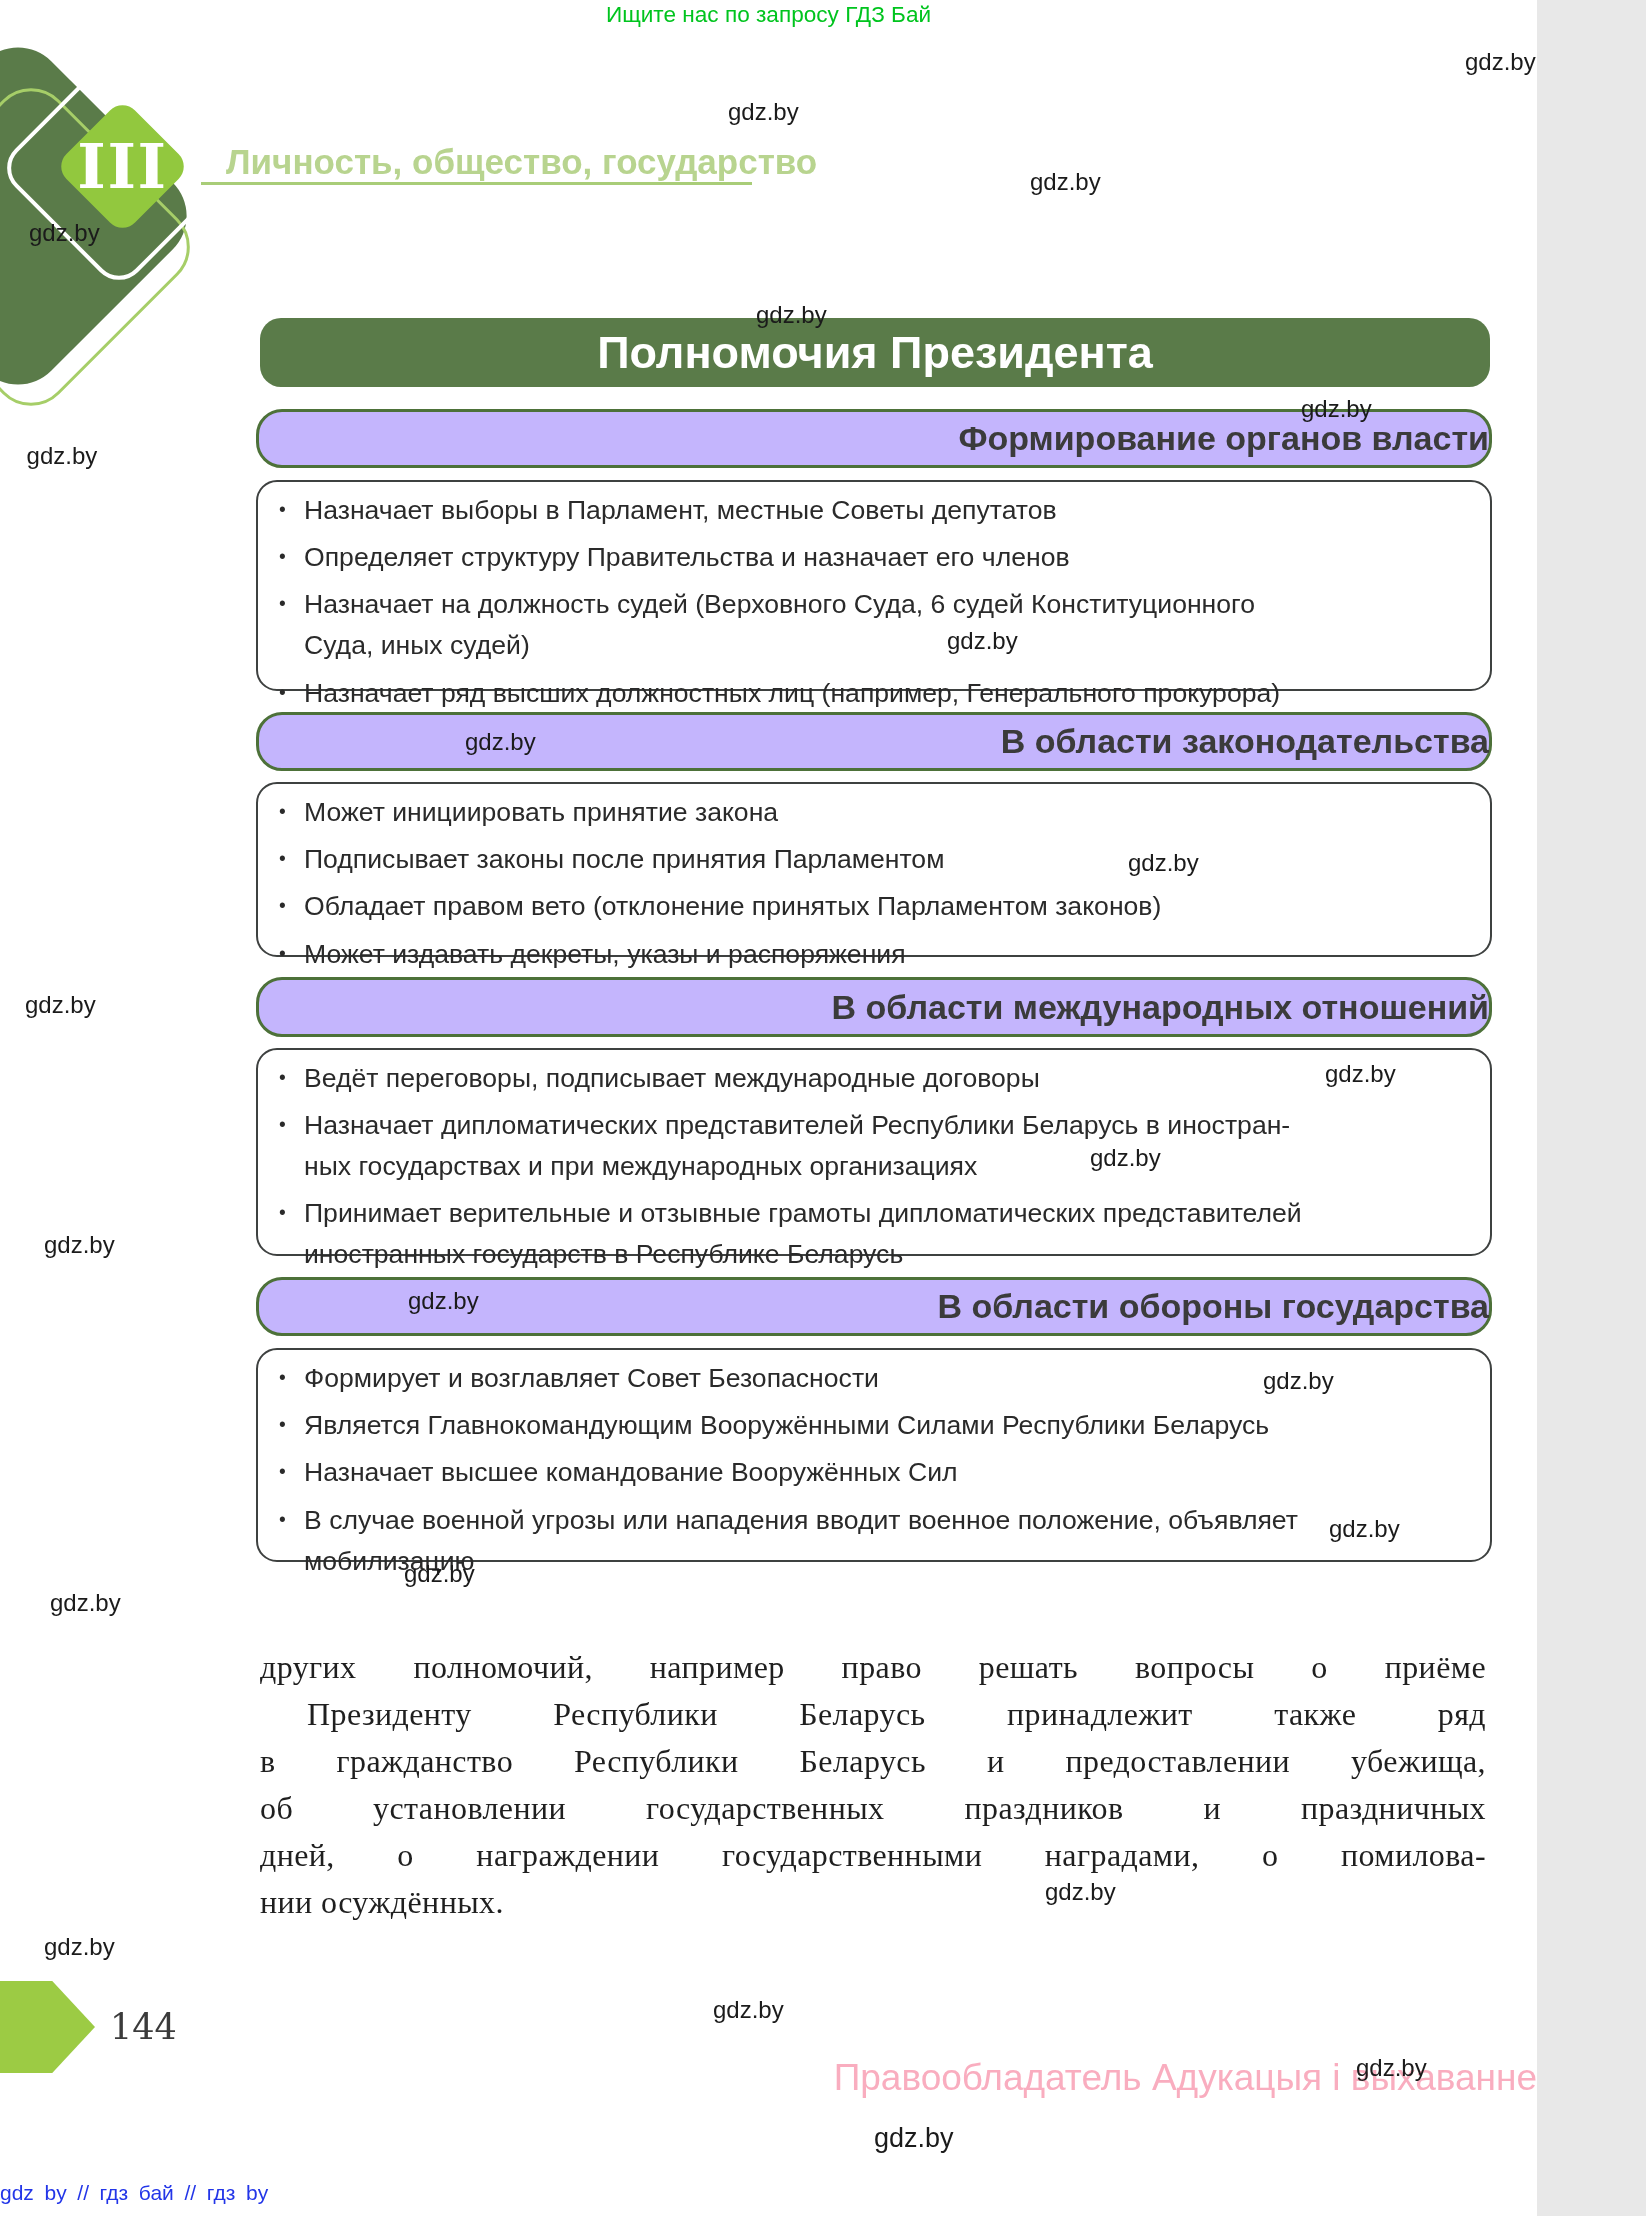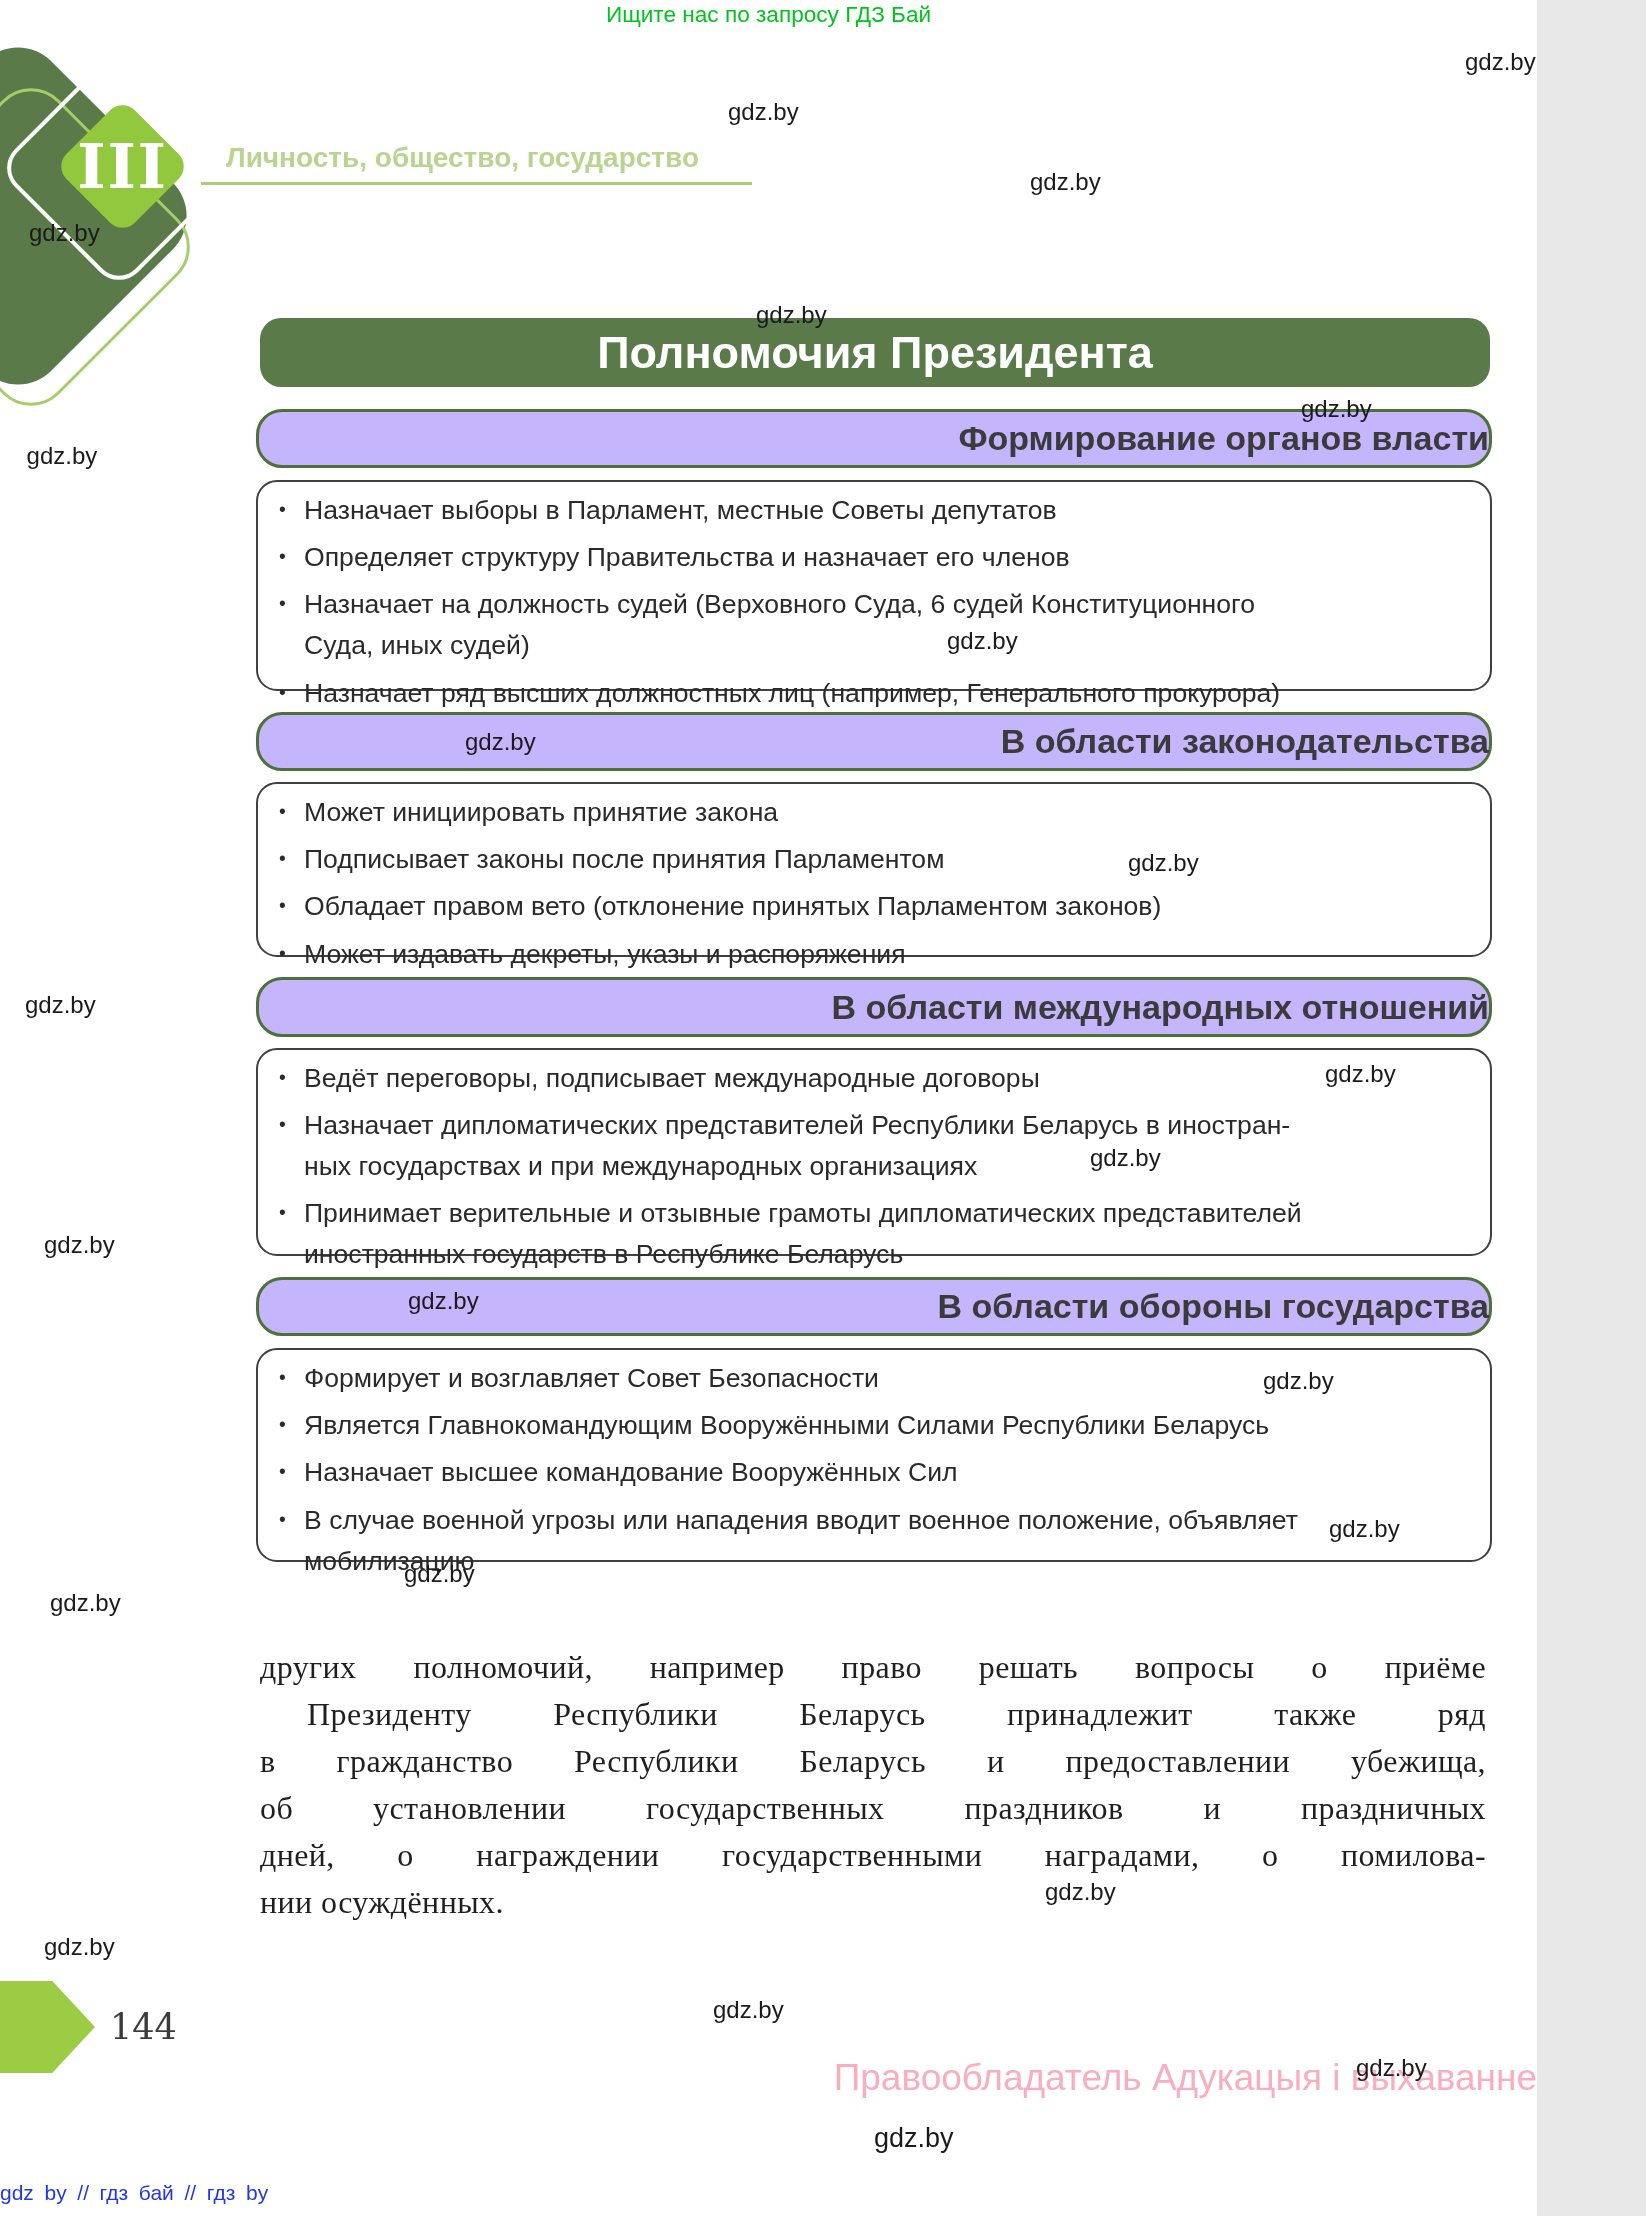--- a/index.html
+++ b/index.html
@@ -15,21 +15,21 @@
   .diamond{position:absolute; transform:rotate(45deg);}
   .d-dark{left:-115px; top:83px; width:266px; height:266px; border-radius:47px; background:#5a7b49;}
   .d-green-o{left:-93px; top:123px; width:242px; height:242px; border-radius:40px;
     border:3.2px solid #a6ce68; background:transparent;}
   .d-white-o{left:32px; top:81px; width:166px; height:166px; border-radius:27px;
     border:4.8px solid #ffffff; background:transparent;}
   .d-light{left:74px; top:118px; width:97px; height:97px; border-radius:17.7px; background:#92c83e;}
   .roman{position:absolute; left:74px; top:115px; width:97px; height:103px;
     display:flex; align-items:center; justify-content:center;
     font-family:"DejaVu Serif", serif; font-weight:bold; font-size:61px; color:#ffffff; letter-spacing:1.6px;}
-  .chapter-title{position:absolute; left:226px; top:142px; font-size:28px; font-weight:bold; color:#b8d48f; white-space:nowrap;}
+  .chapter-title{position:absolute; left:226px; top:142px; font-size:35px; font-weight:bold; color:#b8d48f; white-space:nowrap;}
   .chapter-underline{position:absolute; left:201px; top:182px; width:551px; height:3.2px; background:#a9cd78;}
   
   .title-bar{position:absolute; left:260px; top:318px; width:1230px; height:69px;
     background:#5a7b49; border-radius:21px; display:flex; align-items:center; justify-content:center;}
   .title-bar span{color:#ffffff; font-weight:bold; font-size:45px; white-space:nowrap;}
   .sec-bar{position:absolute; left:256px; width:1236px; height:59px; box-sizing:border-box;
     background:#c4b5fd; border:3.2px solid #4d7139; border-radius:26px;
     display:flex; align-items:center; justify-content:flex-end;}
   .sec-bar span{color:#3b3b3b; font-weight:bold; font-size:34px; white-space:nowrap;}
   .sec-box{position:absolute; left:256px; width:1236px; box-sizing:border-box;

